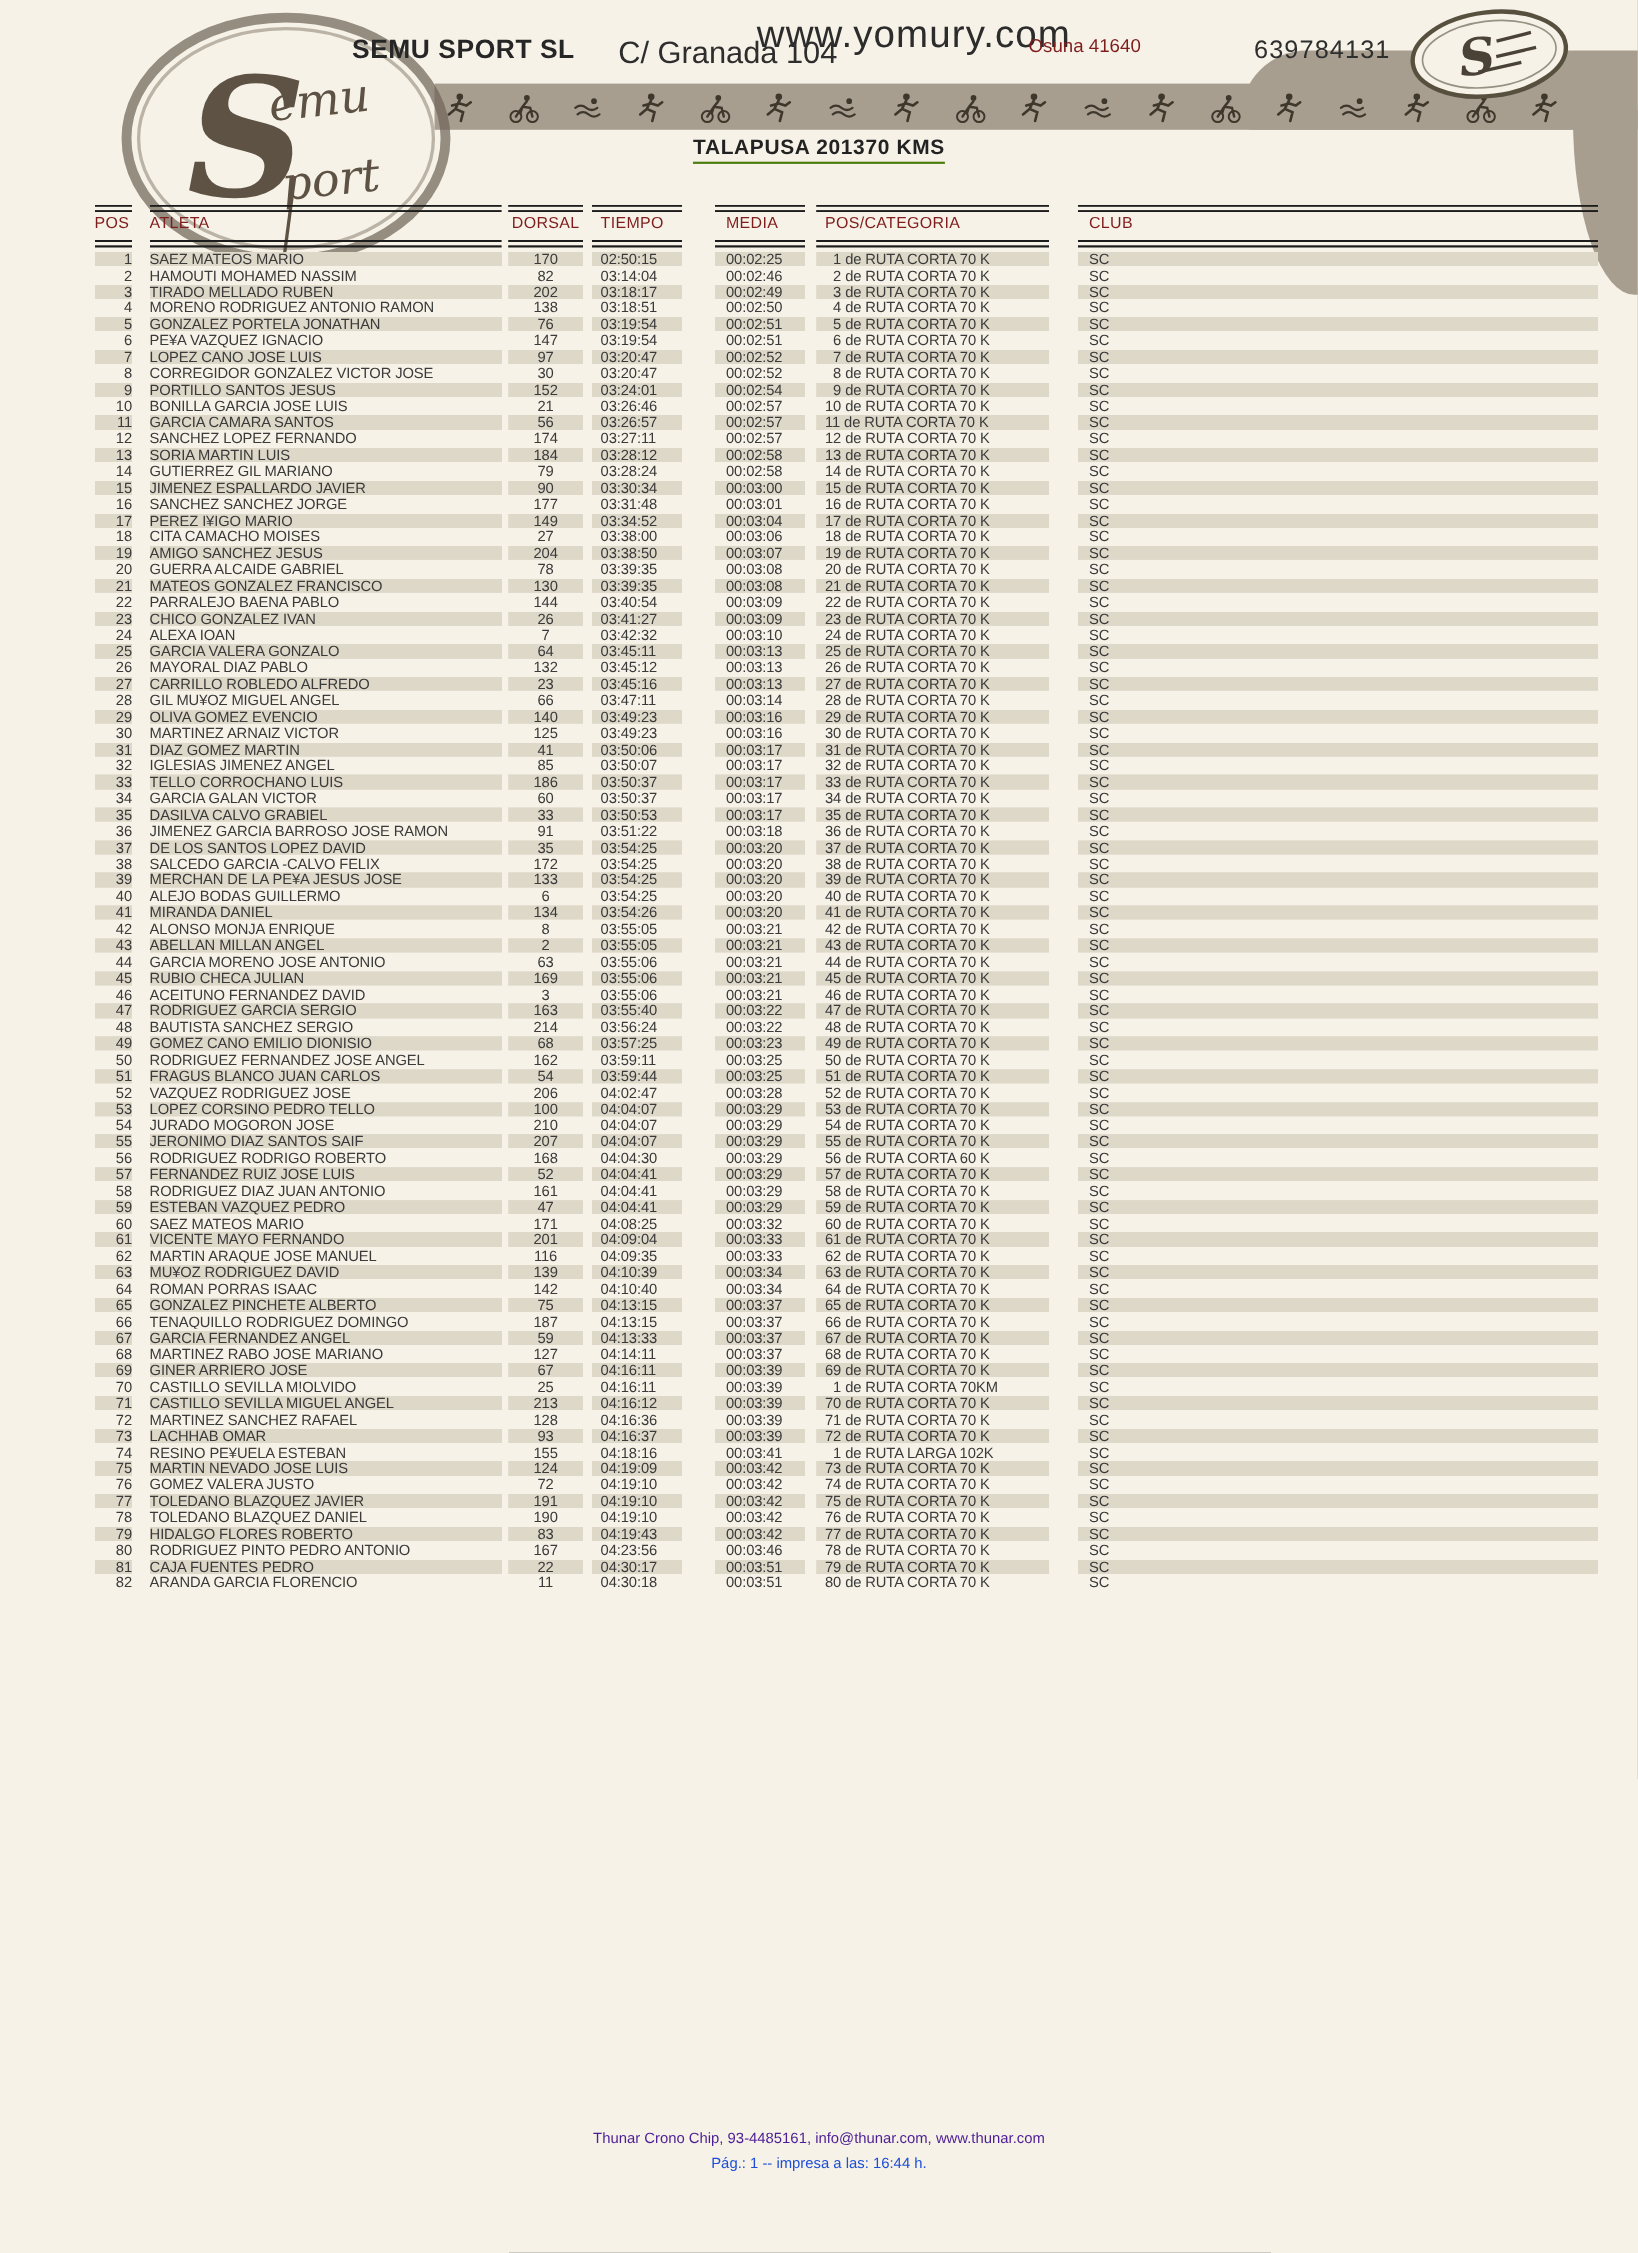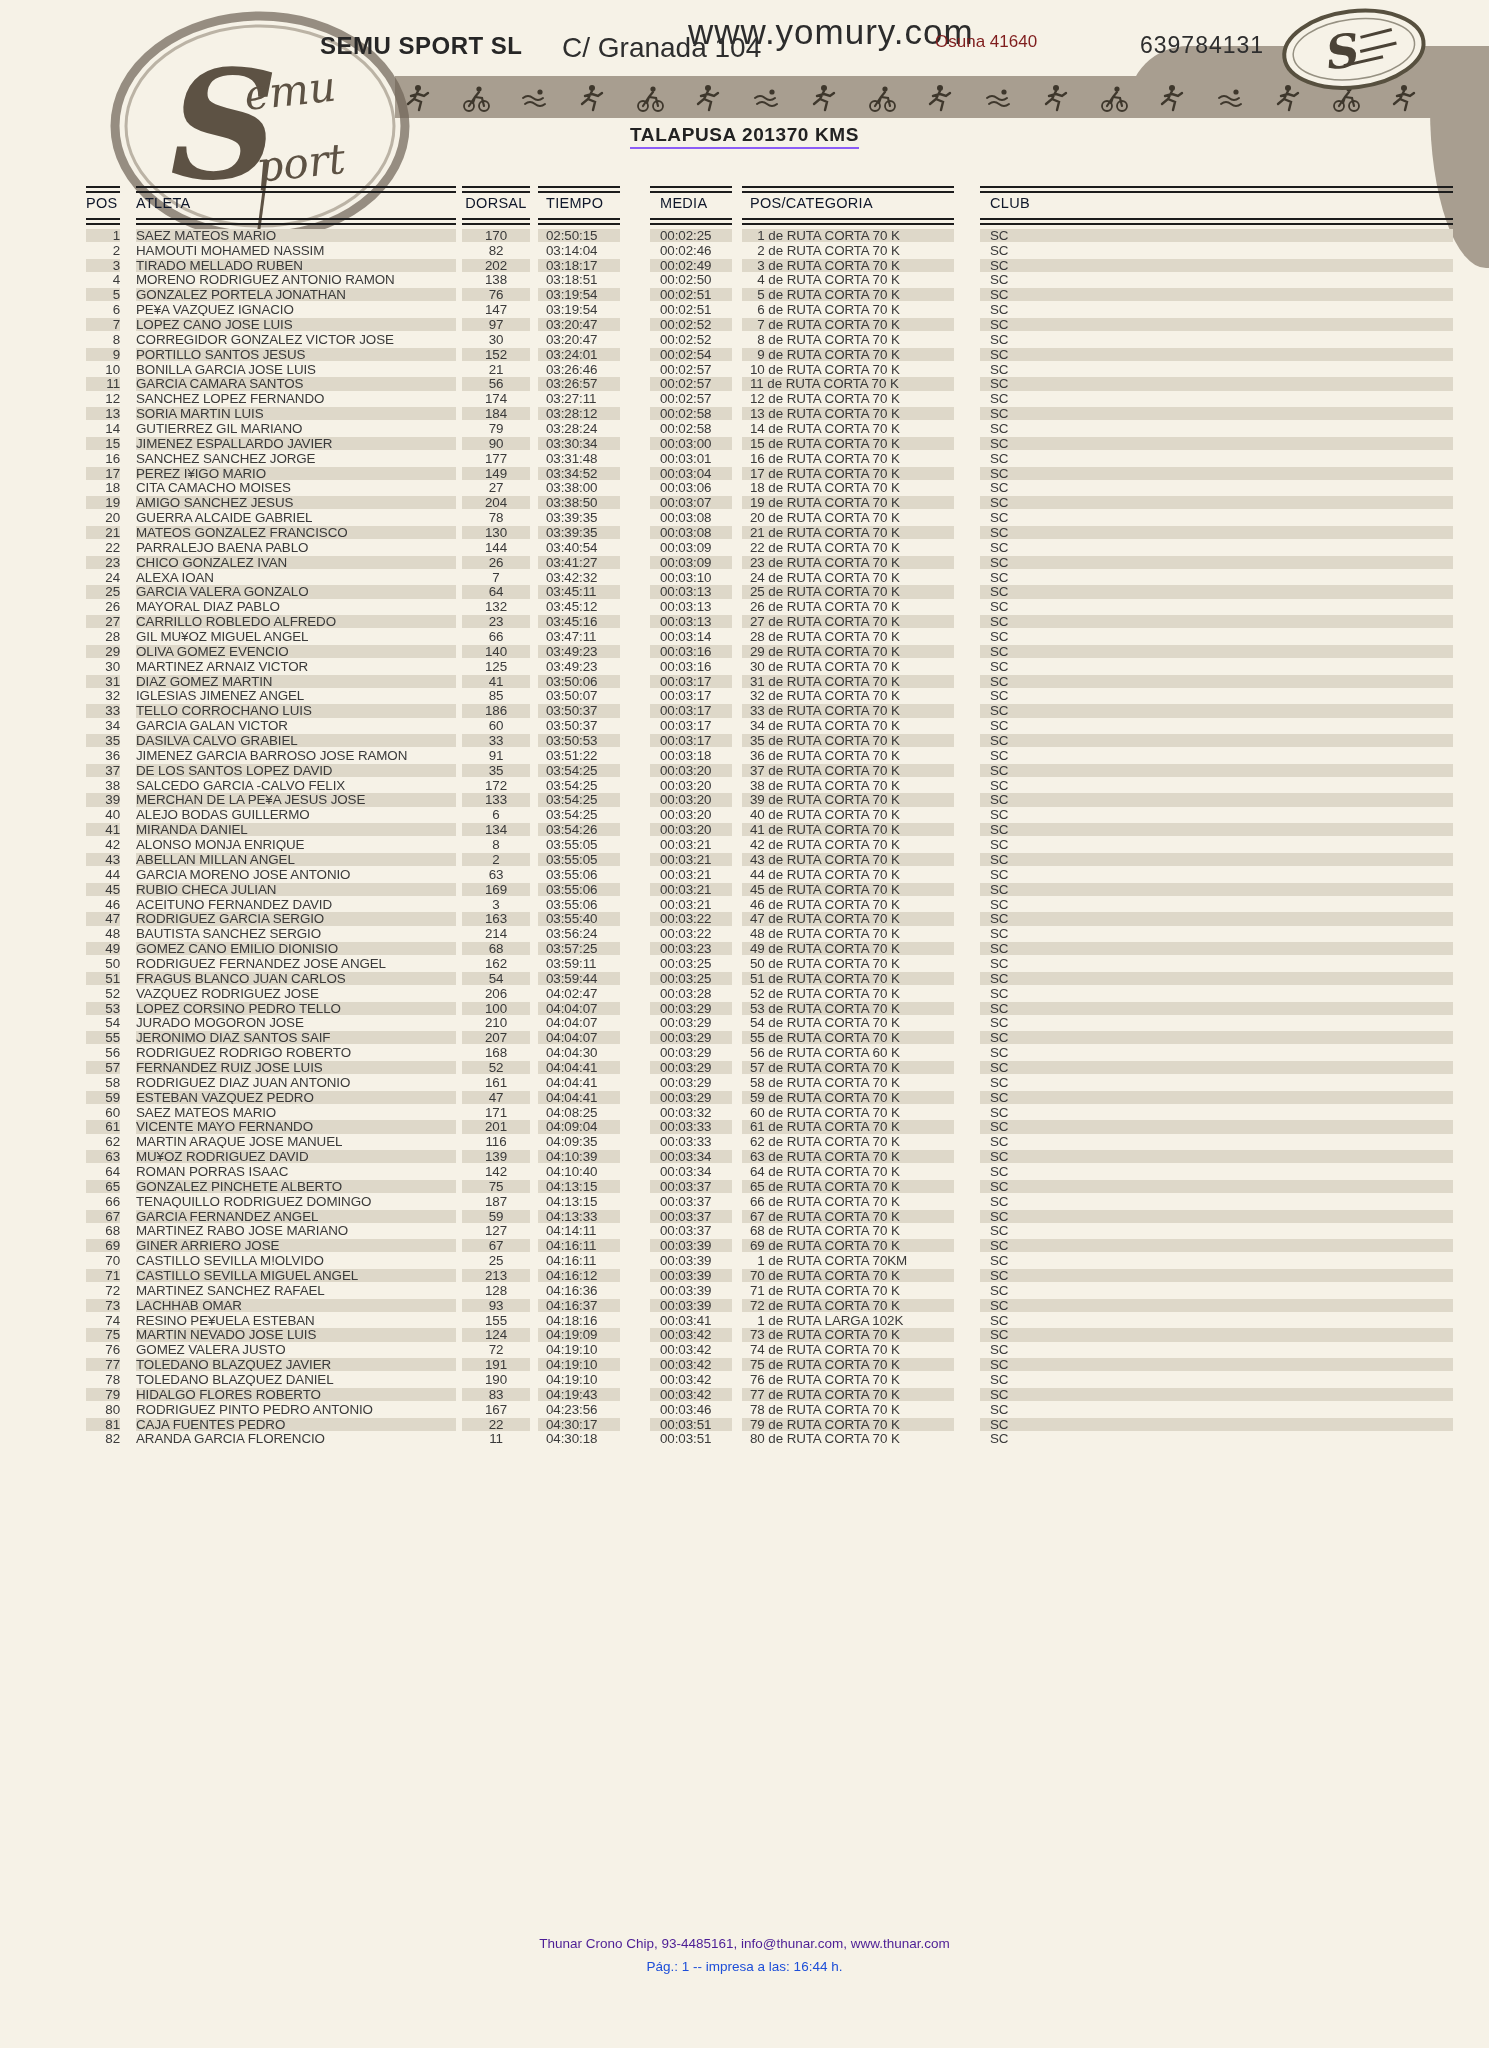--- a/index.html
+++ b/index.html
@@ -38,21 +38,21 @@
   }
 
   .logo-left  { position:absolute; left:108px; top:10px; width:312px; height:238px; }
   .logo-right { position:absolute; left:1280px; top:6px; width:152px; height:88px; transform:rotate(-7deg); }
 
   
   .title {
     position:absolute; left:0; top:124px; width:1489px; text-align:center;
     font-size:19px; font-weight:bold; letter-spacing:0.6px; color:#222;
   }
-  .title span { border-bottom:2px solid #8b5cf6; padding-bottom:2px; }
+  .title span { border-bottom:2px solid #4d7c0f; padding-bottom:2px; }
   .subtitle {
     position:absolute; left:0; top:162px; width:1489px; text-align:center;
     font-size:14.5px; letter-spacing:0.4px; color:#2e2e2e;
   }
 
   
   .trow { display:flex; margin-left:86px; width:1361px; }
   .c { flex:0 0 auto; overflow:hidden; white-space:nowrap; }
   .c.pos    { width:50px;  padding-right:16px; text-align:right; }
   .c.atleta { width:320px; padding-right:6px;  text-align:left; }
@@ -71,21 +71,21 @@
   .rule1 { top:186px; } .rule2 { top:218px; }
   .thead-rule .c {
     height:7px;
     background-image: linear-gradient(#1c1c1c,#1c1c1c), linear-gradient(#1c1c1c,#1c1c1c);
     background-repeat:no-repeat;
     background-size:100% 2px, 100% 2px;
     background-position:left top, left bottom;
     background-origin:content-box; background-clip:content-box;
   }
   .thead-labels { position:absolute; left:0; top:192px; width:1489px; height:22px; }
-  .thead-labels .c { font-size:14.5px; letter-spacing:0.3px; color:#0f172a; line-height:22px; }
+  .thead-labels .c { font-size:14.5px; letter-spacing:0.3px; color:#7f1d1d; line-height:22px; }
   .thead-labels .c.pos { text-align:left; }
 
   .tbody { position:absolute; left:0; top:228px; width:1489px; }
   .row { height:14.86px; display:flex; align-items:center; margin-left:0; }
   .row .inner { display:flex; margin-left:86px; width:1361px; height:13.2px; }
   .row .c { font-size:13.4px; line-height:13.2px; height:13.2px; letter-spacing:-0.1px; color:#3a3a3a; }
   .row.shaded .c { background-color: var(--stripe, #ded8c9); background-clip:content-box; }
 
   
   .footer1 { position:absolute; left:0; top:1936px; width:1489px; text-align:center; font-size:13.5px; color:#4c1d95; }

